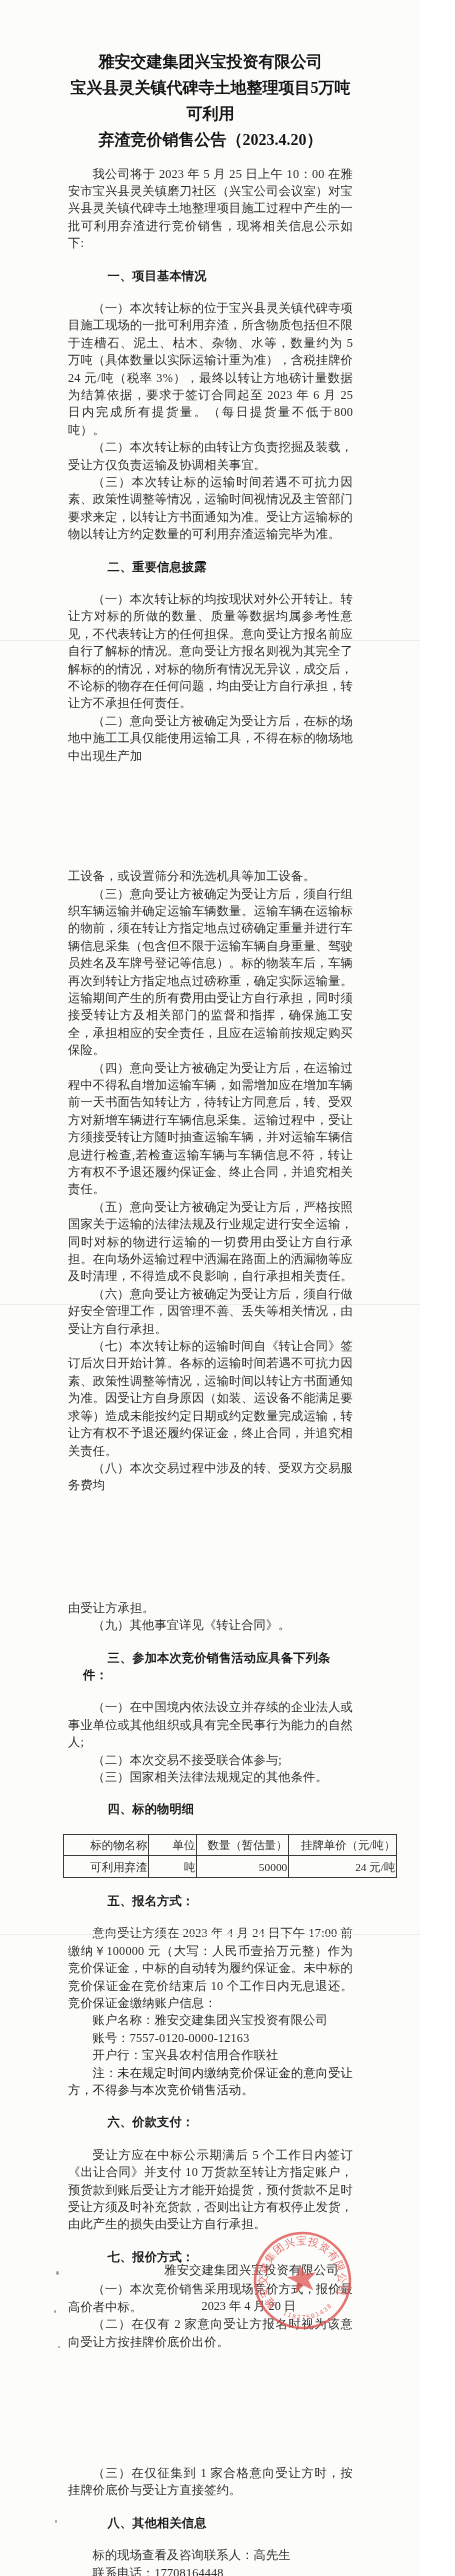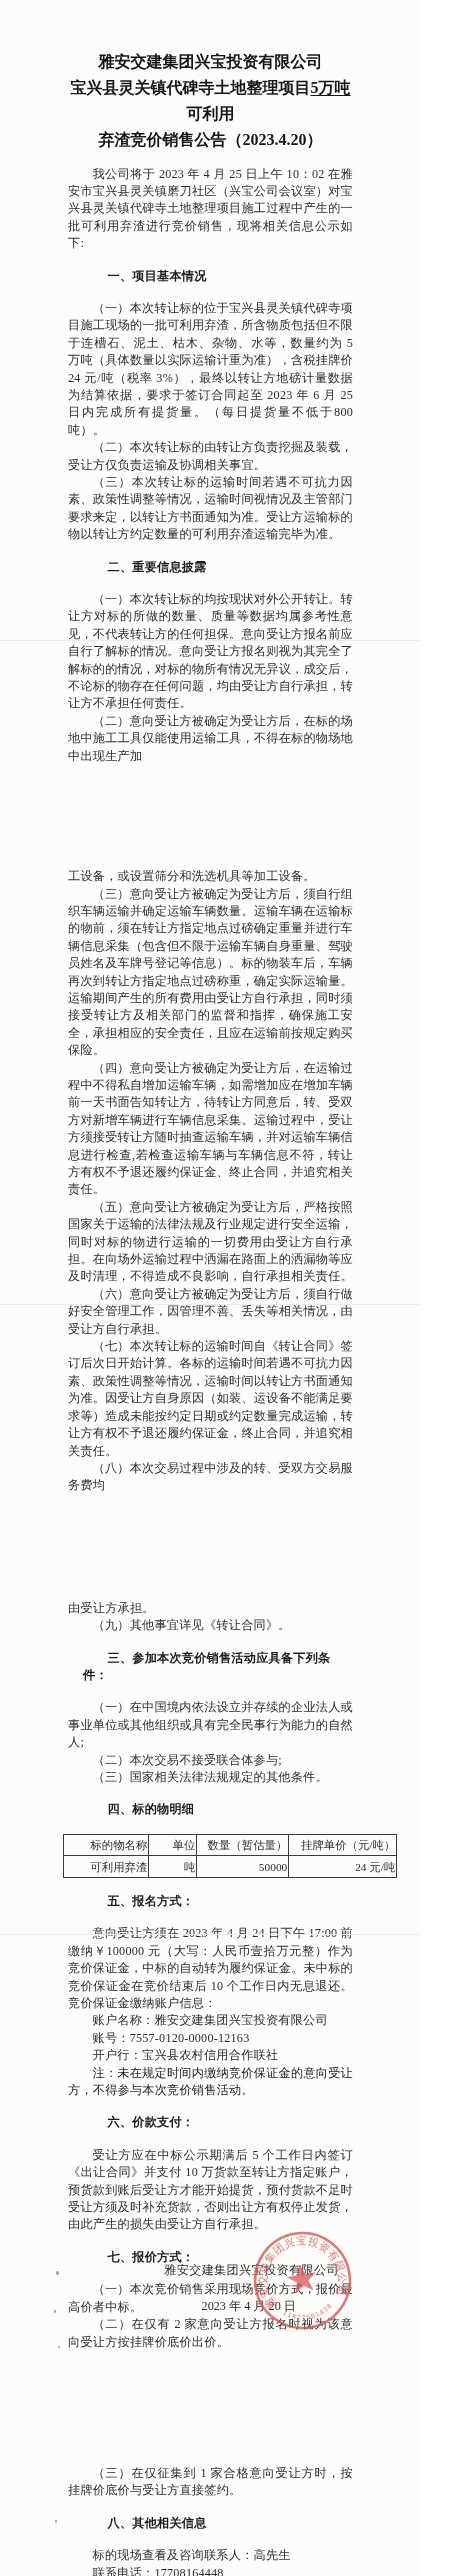--- a/index.html
+++ b/index.html
@@ -4,21 +4,21 @@
 <style>
   html,body{margin:0;padding:0;background:#ffffff;}
   .page{
     position:relative;width:420px;height:2576px;background:#fcfcfa;
     color:#2e2e2e;overflow:hidden;
     font-family:"Liberation Serif","DejaVu Serif",serif;
   }
   .content{padding:0 67px 0 68px;}
   .title-block{margin-top:49px;margin-bottom:12.5px;text-align:center;color:#161616;}
   .title-line{font-size:16px;font-weight:bold;line-height:26px;}
-  .u-em{text-decoration:underline;text-decoration-thickness:1.1px;text-underline-offset:2.3px;}
+  .u-em{text-decoration-thickness:1.1px;text-underline-offset:2.3px;}
   p.para{margin:0;font-size:12.2px;line-height:17.4px;text-align:justify;
          text-indent:24.5px;letter-spacing:0.2px;}
   p.cont{text-indent:0;}
   h3.heading{margin:15px;font-size:12.2px;line-height:17.4px;font-weight:bold;text-indent:24.5px;
          color:#1d1d1d;font-family:"Liberation Sans","DejaVu Sans",sans-serif;letter-spacing:0.2px;}
   p.note{font-weight:normal;font-family:"Liberation Sans","DejaVu Sans",sans-serif;color:#1d1d1d;}
   .gap1{height:103px;} .gap2{height:105px;} .gap3{height:114px;}
   .spaced{margin-top:5.7px;}
   table.items{border-collapse:collapse;margin:3.4px 0 3.4px -4.6px;width:334px;
          font-size:11.4px;table-layout:fixed;}
@@ -38,21 +38,21 @@
 
 <div class="page">
   <div class="content">
 
     <div class="title-block">
       <div class="title-line">雅安交建集团兴宝投资有限公司</div>
       <div class="title-line"><span>宝兴县灵关镇代碑寺土地整理项目</span><span class="u-em">5万吨</span><span>可利用</span></div>
       <div class="title-line">弃渣竞价销售公告（2023.4.20）</div>
     </div>
 
-    <p class="para">我公司将于 2023 年 4 月 25 日上午 10：02 在雅安市宝兴县灵关镇磨刀社区（兴宝公司会议室）对宝兴县灵关镇代碑寺土地整理项目施工过程中产生的一批可利用弃渣进行竞价销售，现将相关信息公示如下:</p>
+    <p class="para">我公司将于 2023 年 5 月 25 日上午 10：00 在雅安市宝兴县灵关镇磨刀社区（兴宝公司会议室）对宝兴县灵关镇代碑寺土地整理项目施工过程中产生的一批可利用弃渣进行竞价销售，现将相关信息公示如下:</p>
     <h3 class="heading">一、项目基本情况</h3>
     <p class="para">（一）本次转让标的位于宝兴县灵关镇代碑寺项目施工现场的一批可利用弃渣，所含物质包括但不限于连槽石、泥土、枯木、杂物、水等，数量约为 5 万吨（具体数量以实际运输计重为准），含税挂牌价 24 元/吨（税率 3%），最终以转让方地磅计量数据为结算依据，要求于签订合同起至 2023 年 6 月 25 日内完成所有提货量。（每日提货量不低于800吨）。</p>
     <p class="para">（二）本次转让标的由转让方负责挖掘及装载，受让方仅负责运输及协调相关事宜。</p>
     <p class="para">（三）本次转让标的运输时间若遇不可抗力因素、政策性调整等情况，运输时间视情况及主管部门要求来定，以转让方书面通知为准。受让方运输标的物以转让方约定数量的可利用弃渣运输完毕为准。</p>
     <h3 class="heading">二、重要信息披露</h3>
     <p class="para">（一）本次转让标的均按现状对外公开转让。转让方对标的所做的数量、质量等数据均属参考性意见，不代表转让方的任何担保。意向受让方报名前应自行了解标的情况。意向受让方报名则视为其完全了解标的的情况，对标的物所有情况无异议，成交后，不论标的物存在任何问题，均由受让方自行承担，转让方不承担任何责任。</p>
     <p class="para">（二）意向受让方被确定为受让方后，在标的场地中施工工具仅能使用运输工具，不得在标的物场地中出现生产加</p>
 
     <div class="gap1"></div>
 

